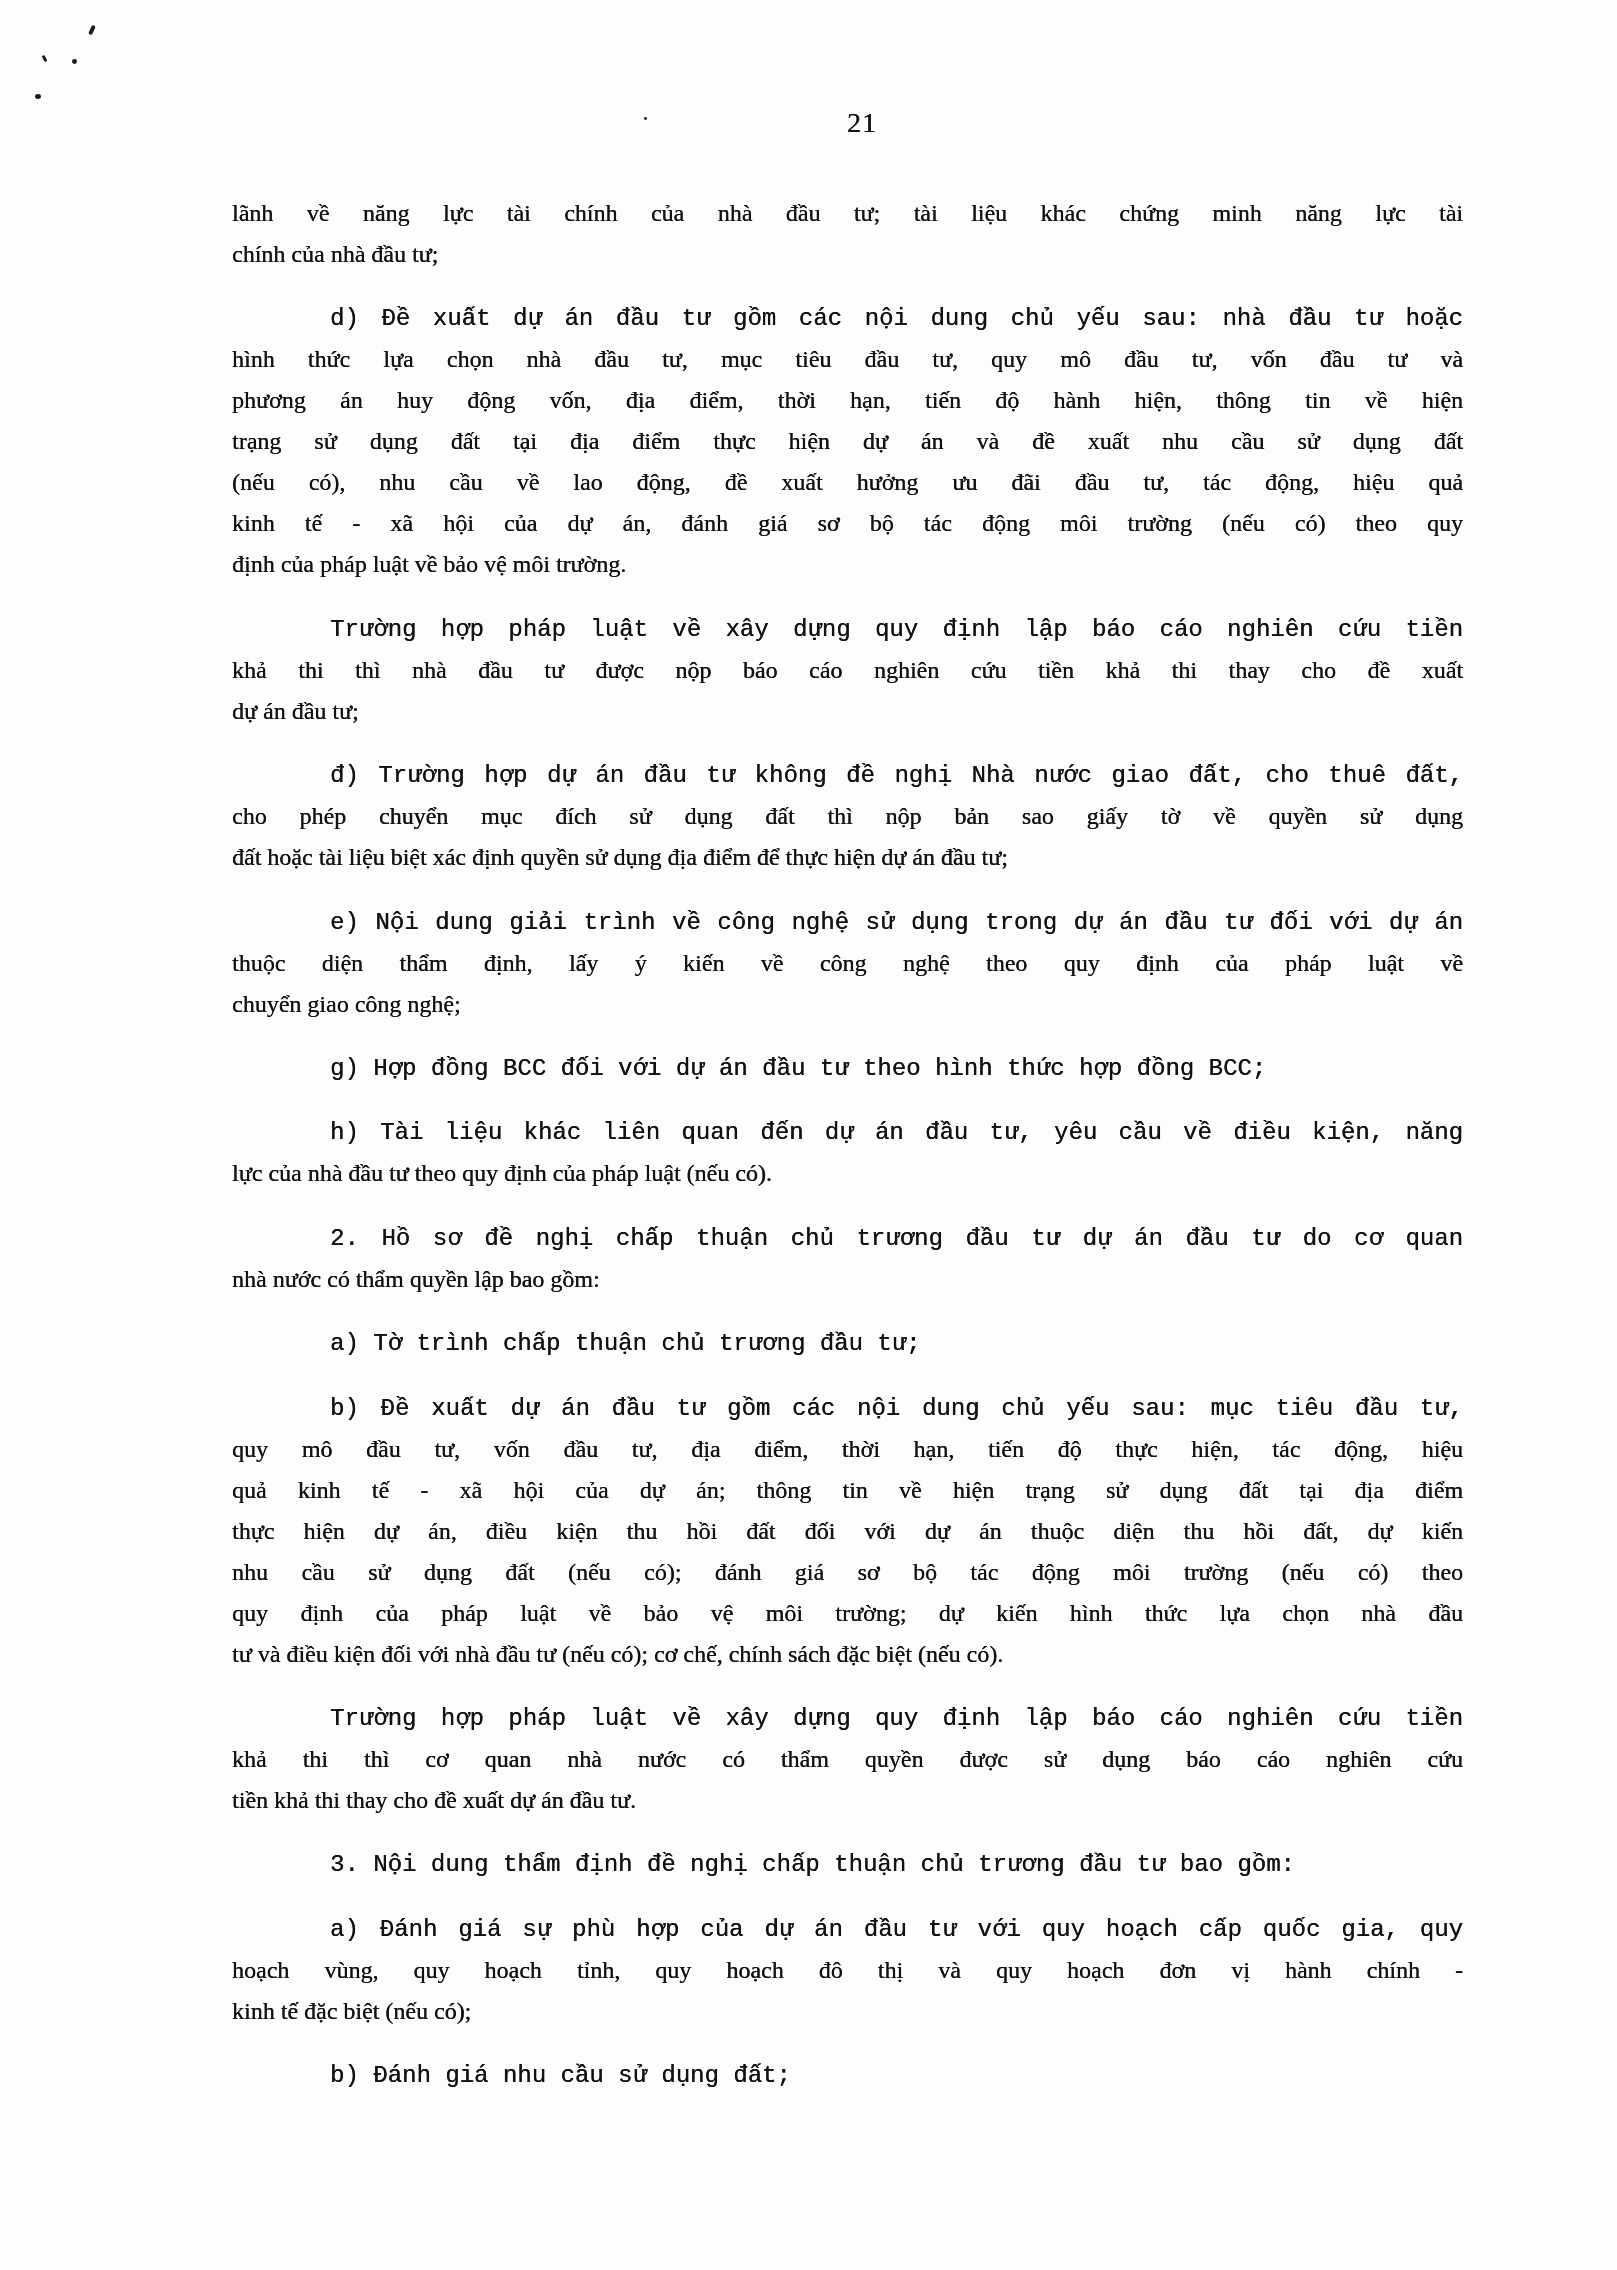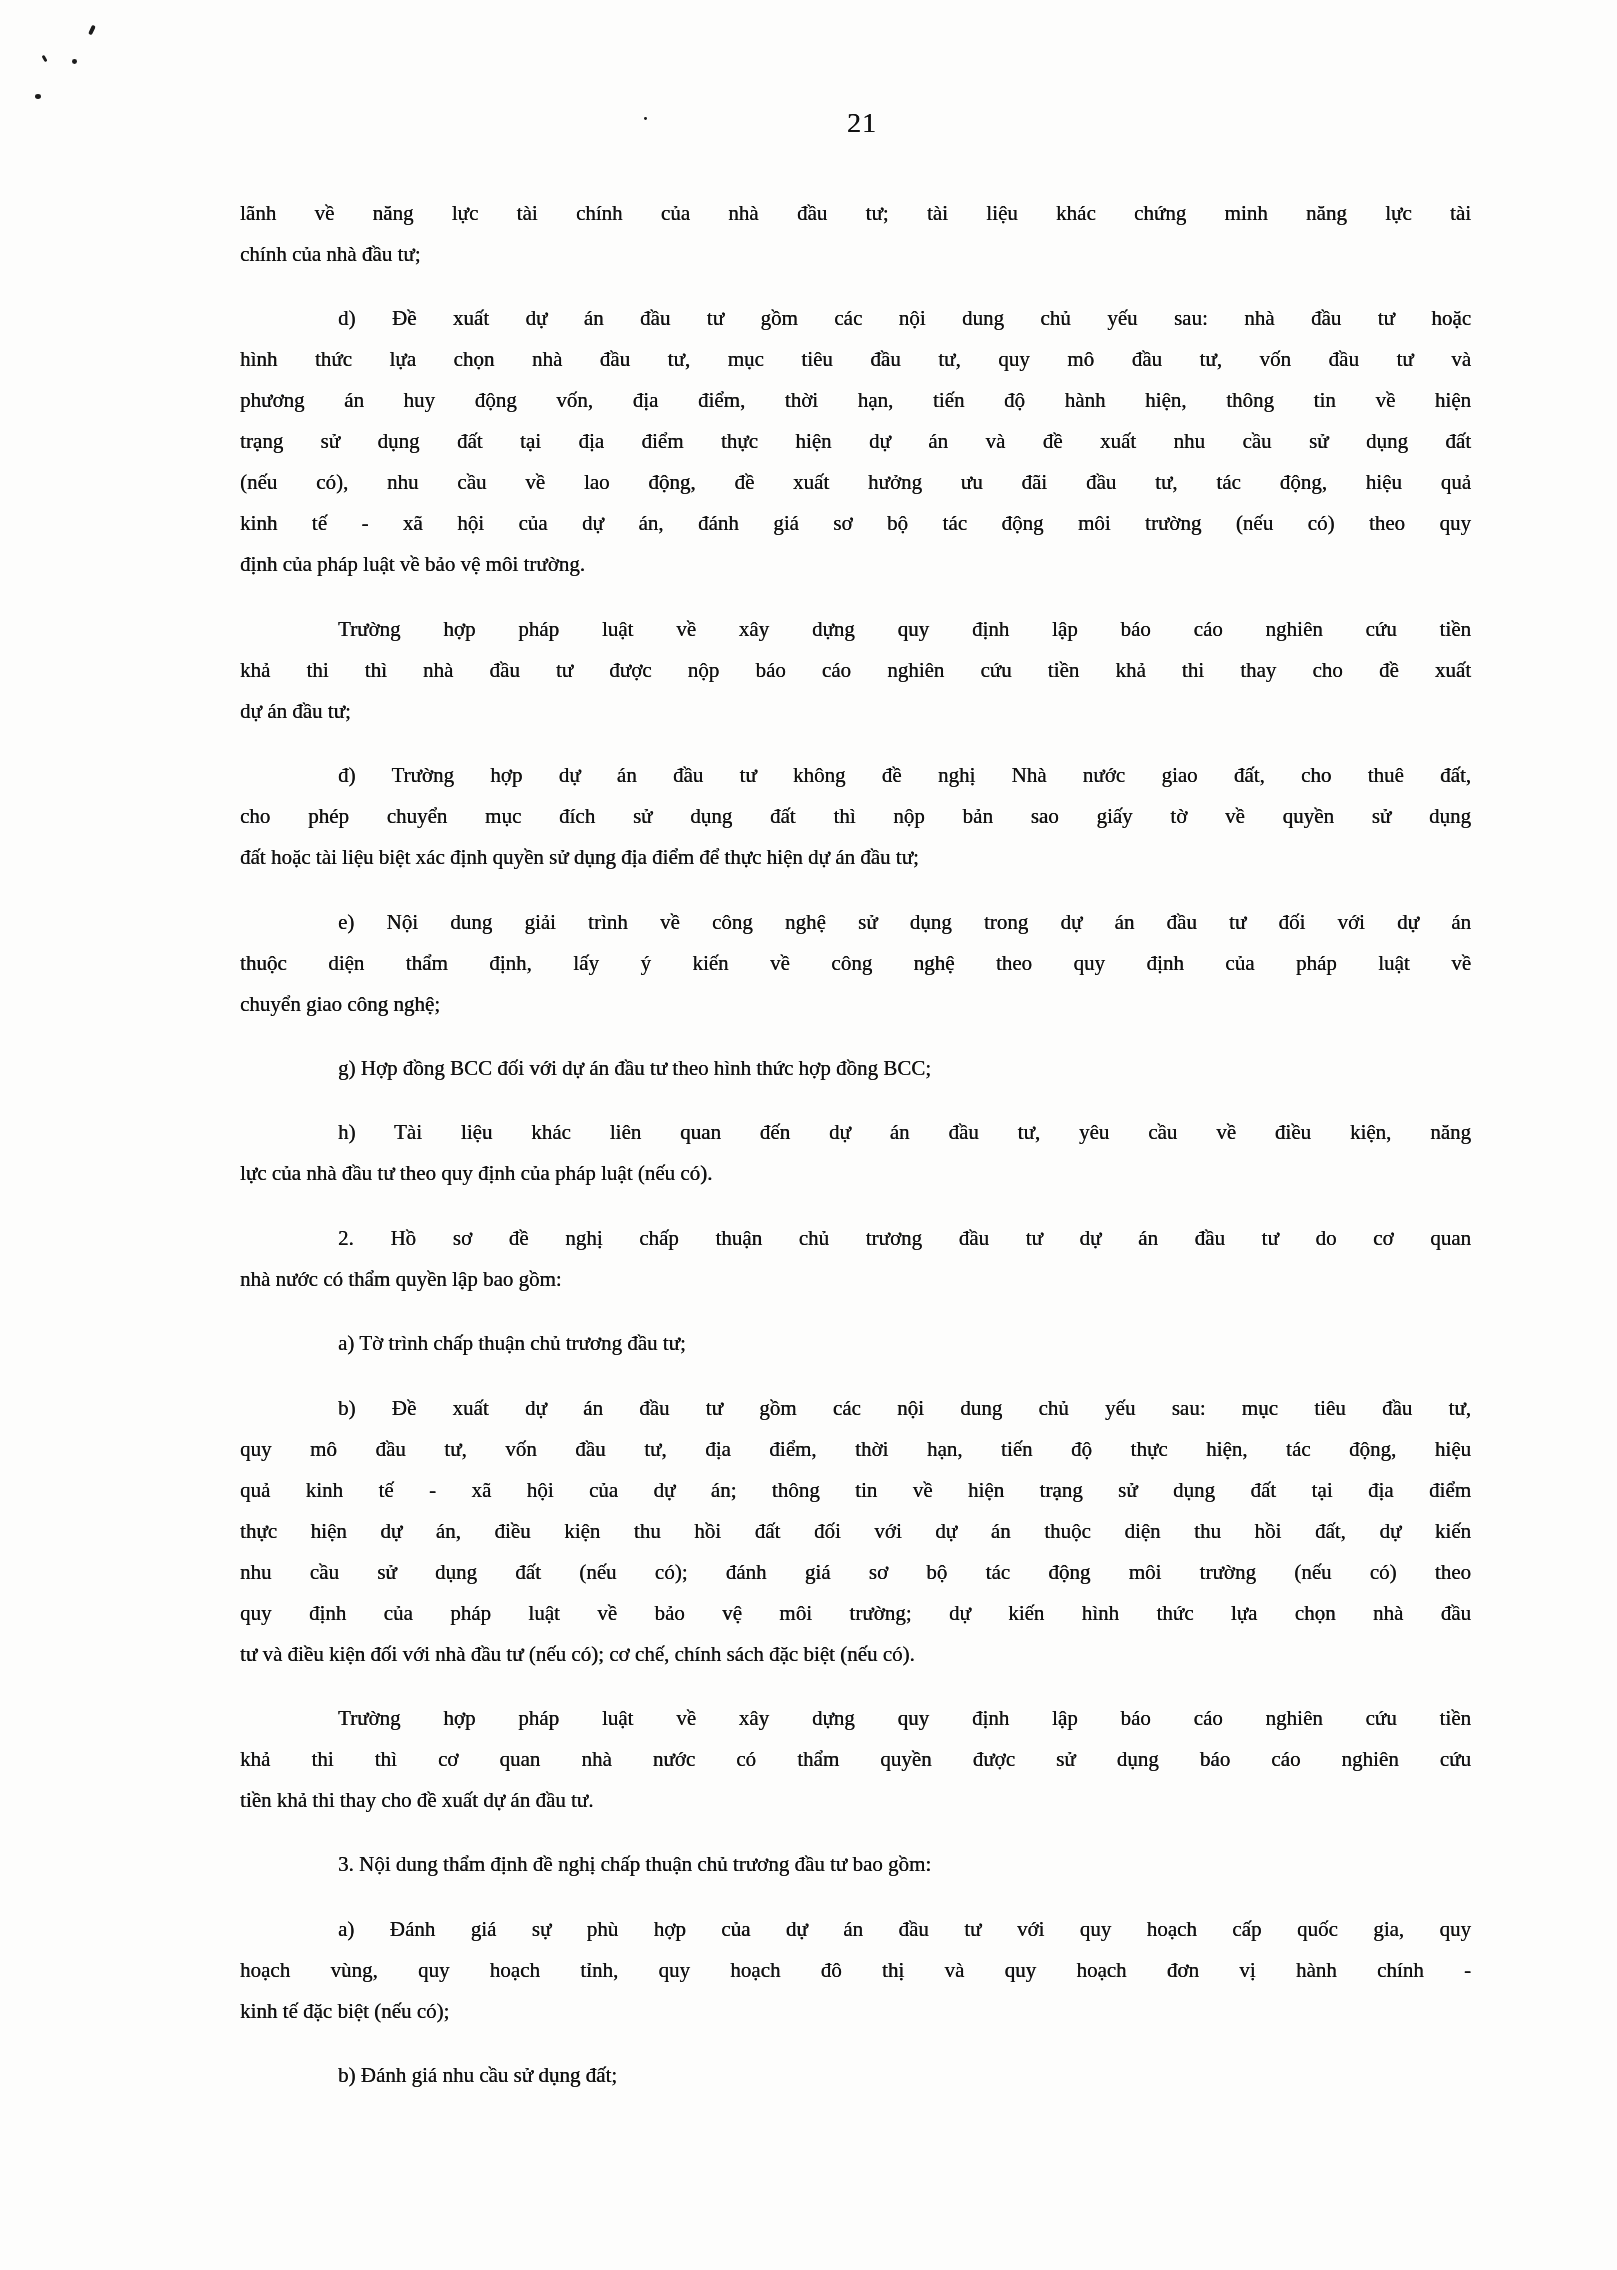--- a/index.html
+++ b/index.html
@@ -20,43 +20,44 @@
     position: absolute;
     top: 107px;
     left: 847px;
     font-size: 28px;
     letter-spacing: 1px;
     text-shadow: 0.3px 0 0 currentColor;
   }
   
   .text-block {
     position: absolute;
-    left: 240px;
+    left: 232px;
     top: 193px;
     width: 1231px;
-    font-size: 21px;
+    font-size: 24px;
     line-height: 41px;
     text-shadow: 0.3px 0 0 currentColor;
   }
   .para {
     margin: 0 0 23.4px 0;
     padding: 0;
   }
   .line {
     display: block;
     text-align: justify;
     text-align-last: justify;
     white-space: normal;
   }
   .line.last {
     text-align: center;
     text-align-last: left;
   }
   .line.first.indent {
     padding-left: 98px;
+    font-family: Liberation Mono, monospace;
   }
   
   
   .speck {
     position: absolute;
     background: #1c1c1c;
     border-radius: 50%;
   }
   .speck.s1 { left: 90px;  top: 25px;  width: 3.9px;  height: 9.8px; transform: rotate(25deg); border-radius: 2px; }
   .speck.s2 { left: 72px;  top: 59px;  width: 4.9px;  height: 4.9px; }

